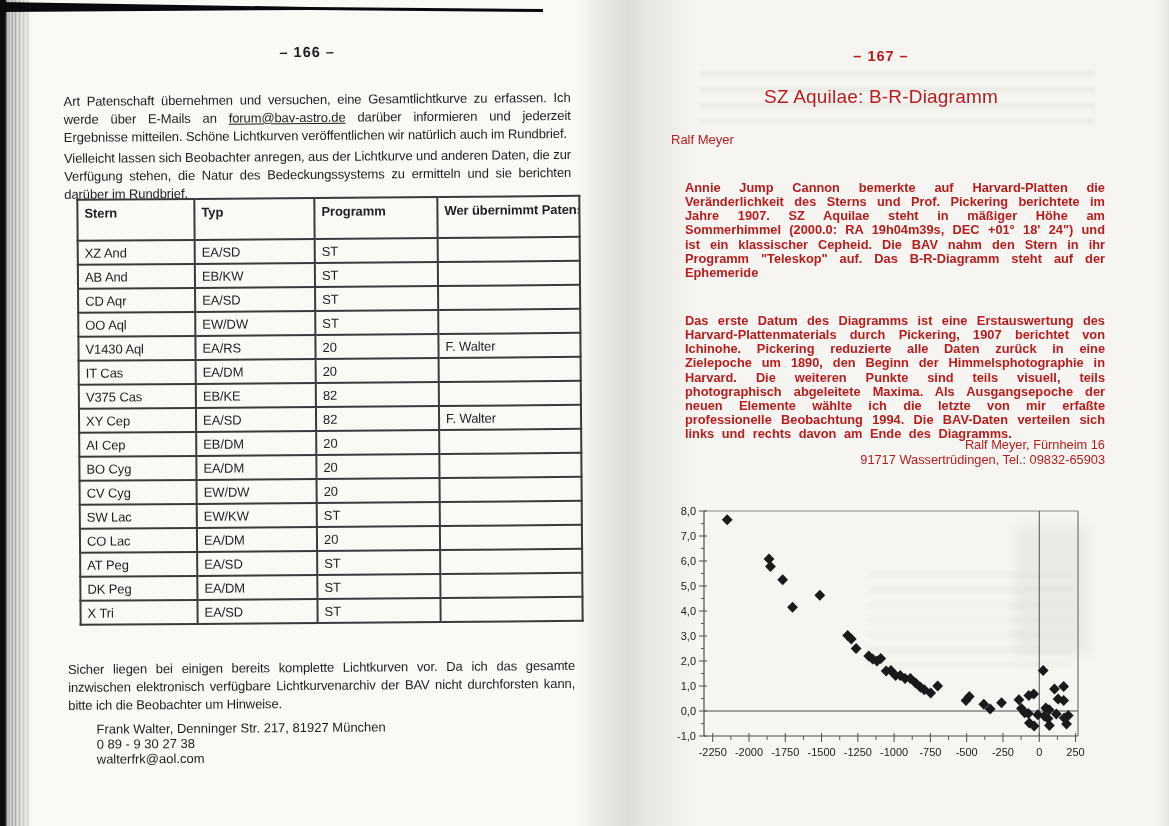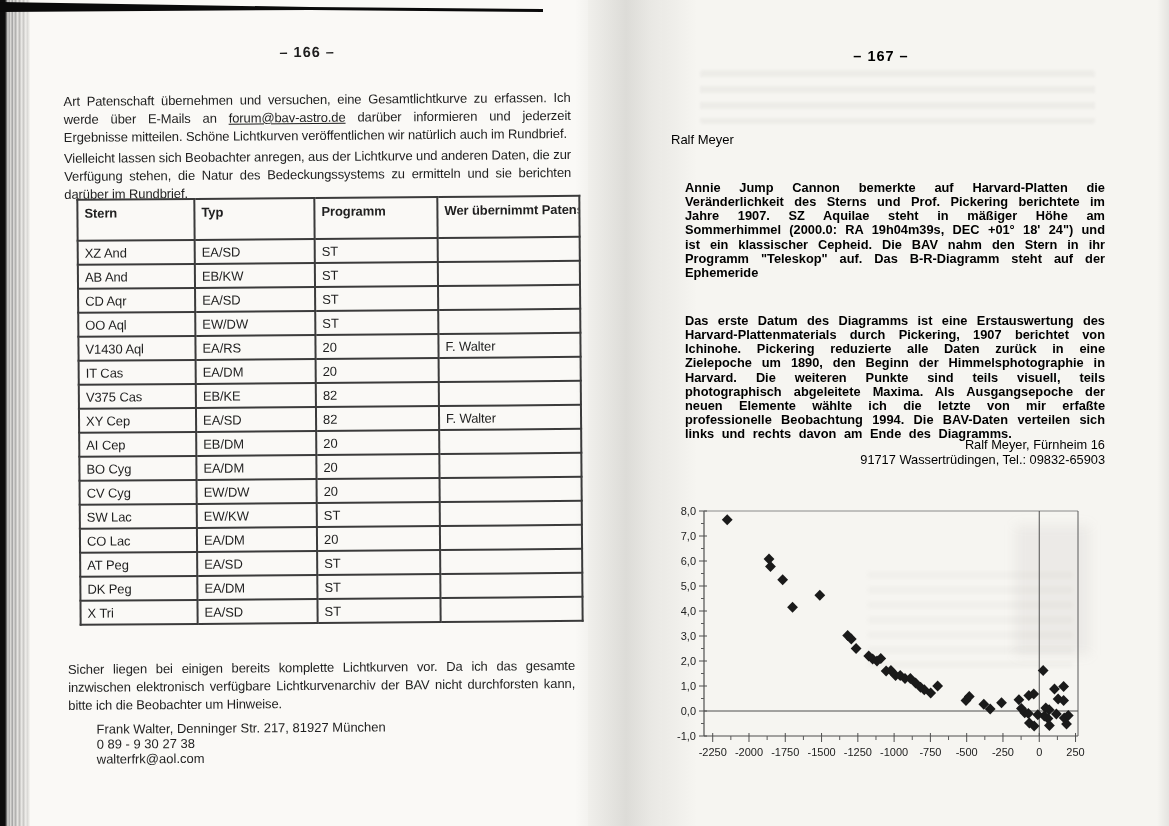--- a/index.html
+++ b/index.html
@@ -34,21 +34,21 @@
   .email{text-decoration:underline;}
   .star-table{left:48px;top:197px;width:502px;border-collapse:collapse;table-layout:fixed;
     font-size:13px;letter-spacing:-.1px;}
   .star-table th,.star-table td{border:2px solid #3b3b3b;overflow:hidden;white-space:nowrap;}
   .star-table th{text-align:left;vertical-align:top;padding:5px 6px 2px;height:32px;font-size:13px;line-height:16px;}
   .star-table td{height:19px;padding:0 6px 3px;vertical-align:bottom;}
   .lp-close{top:646px;}
   .lp-contact{left:64px;top:720px;font-size:13px;line-height:15px;}
 
   
-  .right-page{left:685px;top:0;width:420px;height:624px;color:#000000;}
+  .right-page{left:685px;top:0;width:420px;height:624px;color:#b91c1c;}
   .pn-right{top:48px;transform:translateX(-14px);}
   .rp-title{top:86px;width:100%;text-align:center;font-size:19px;letter-spacing:.2px;transform:translateX(-14px);}
   .rp-author{top:132px;width:100%;font-size:13px;transform:translateX(-14px);}
   .rp-par{left:0;width:420px;font-size:12.8px;line-height:14.2px;text-align:justify;word-spacing:4px;font-weight:bold;}
   .rp-p1{top:168px;}
   .rp-eq{top:270px;width:100%;text-align:center;font-size:13px;transform:translateX(-14px);}
   .rp-p2{top:301px;}
   .rp-sig{top:438px;width:100%;text-align:right;font-size:12.8px;line-height:14.5px;}
 
   
@@ -198,20 +198,21 @@
 
     <div class="abs lp-contact">
       <div>Frank Walter, Denninger Str. 217, 81927 München</div>
       <div>0 89 - 9 30 27 38</div>
       <div>walterfrk@aol.com</div>
     </div>
   </div>
 
   <div class="abs right-page">
     <div class="abs pn pn-right" style="width:100%;">–  167  –</div>
+    <div class="abs rp-title">SZ Aquilae: B-R-Diagramm</div>
     <div class="abs rp-author">Ralf Meyer</div>
     <p class="abs rp-par rp-p1">Annie Jump Cannon bemerkte auf Harvard-Platten die Veränderlichkeit des Sterns und Prof. Pickering berichtete im Jahre 1907. SZ Aquilae steht in mäßiger Höhe am Sommerhimmel (2000.0: RA 19h04m39s, DEC +01° 18' 24") und ist ein klassischer Cepheid. Die BAV nahm den Stern in ihr Programm "Teleskop" auf. Das B-R-Diagramm steht auf der Ephemeride</p>
     <p class="abs rp-par rp-p2">Das erste Datum des Diagramms ist eine Erstauswertung des Harvard-Plattenmaterials durch Pickering, 1907 berichtet von Ichinohe. Pickering reduzierte alle Daten zurück in eine Zielepoche um 1890, den Beginn der Himmelsphotographie in Harvard. Die weiteren Punkte sind teils visuell, teils photographisch abgeleitete Maxima. Als Ausgangsepoche der neuen Elemente wählte ich die letzte von mir erfaßte professionelle Beobachtung 1994. Die BAV-Daten verteilen sich links und rechts davon am Ende des Diagramms.</p>
     <div class="abs rp-sig">
       <div>Ralf Meyer, Fürnheim 16</div>
       <div>91717 Wassertrüdingen, Tel.: 09832-65903</div>
     </div>
   </div>
 
   <div class="abs chart-wrap">

